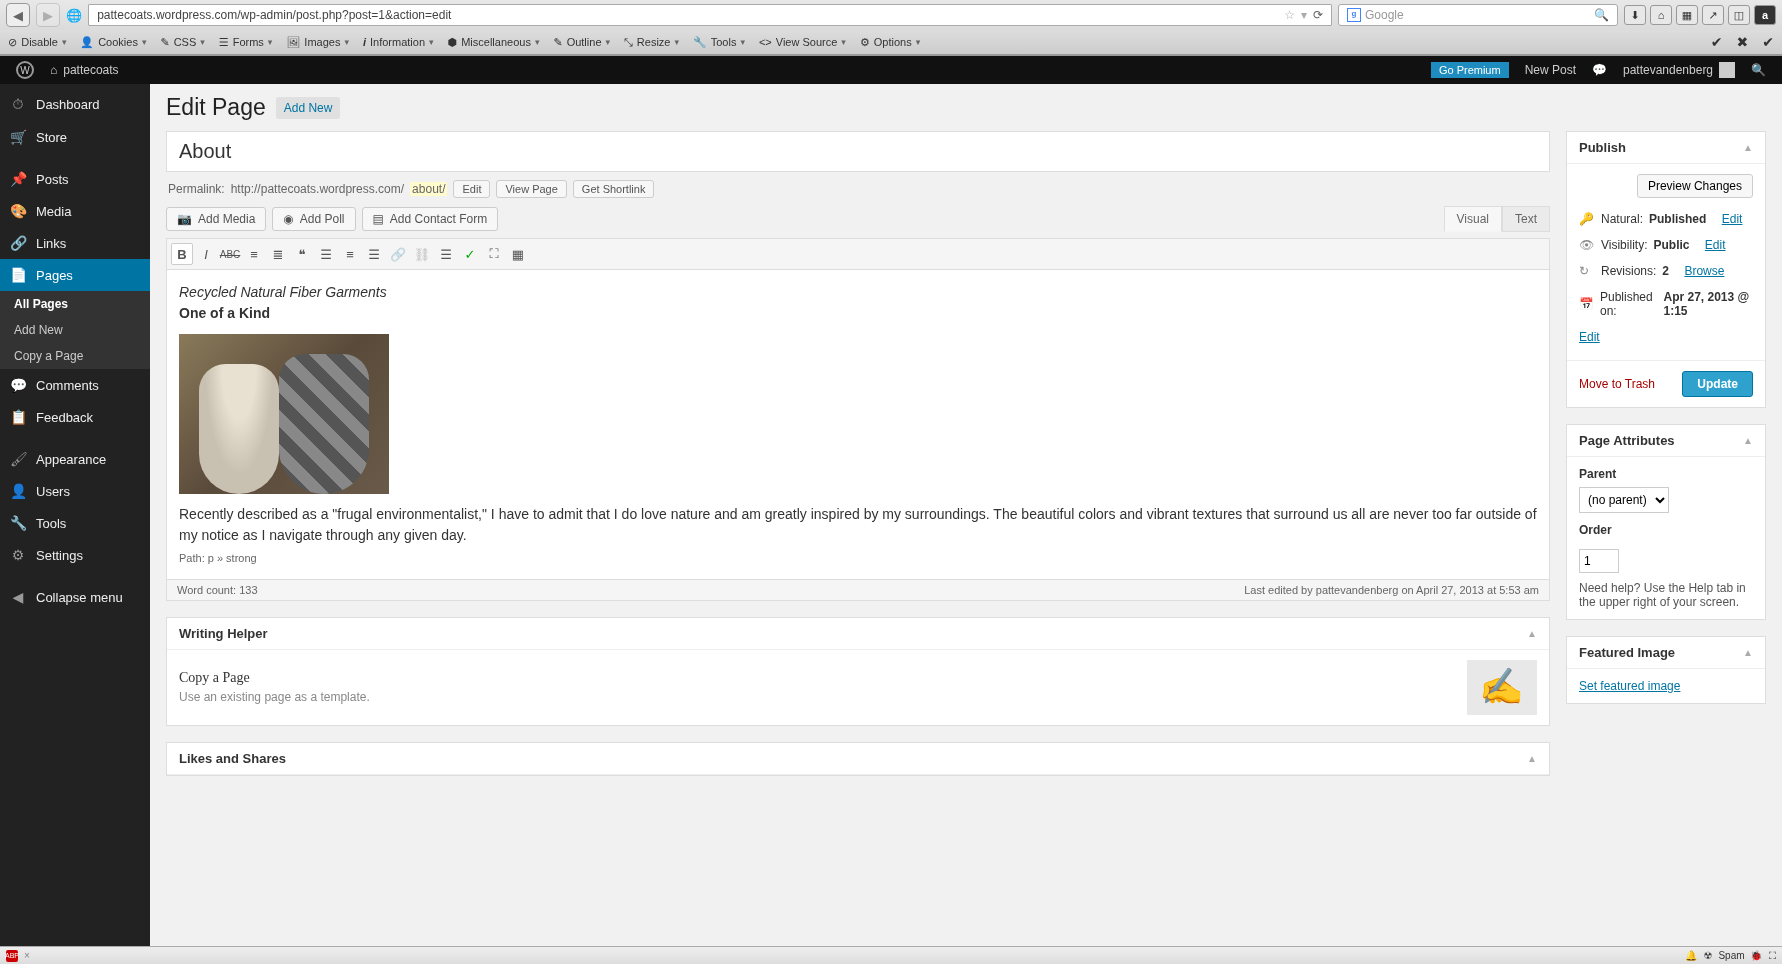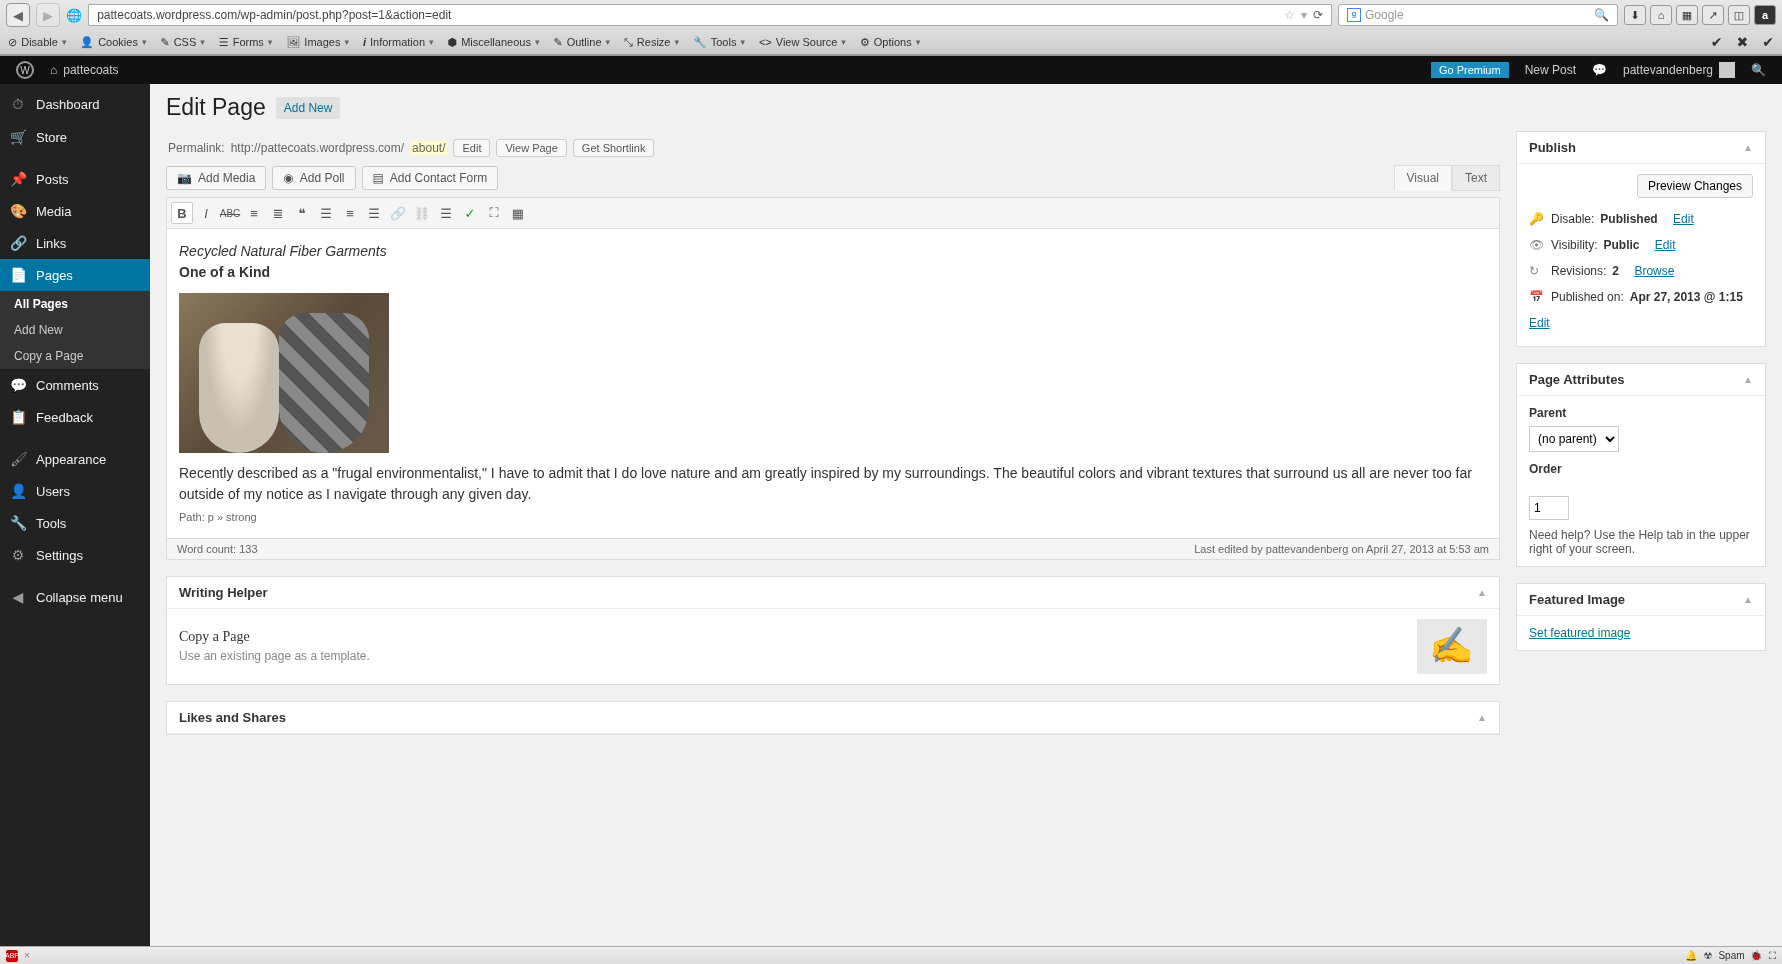--- a/index.html
+++ b/index.html
@@ -41,21 +41,21 @@
 .menu-icon { width:16px; text-align:center; font-size:14px; color:#999; }
 .menu-item.active .menu-icon { color:#fff; }
 
 .wp-content { flex:1; padding: 10px 16px 40px 16px; }
 .page-heading { display:flex; align-items:center; gap:10px; margin-bottom:10px; }
 .page-heading h1 { font-size:23px; font-weight:400; color:#222; }
 .add-new-h2 { background:#e0e0e0; color:#0074a2; padding:4px 8px; border-radius:2px; font-size:12px; }
 
 .columns { display:flex; gap:16px; }
 .col-main { flex:1; }
-.col-side { width: 250px; }
+.col-side { width: 200px; }
 
 .title-input { width:100%; background:#fff; border:1px solid #ddd; padding:8px 12px; font-size:20px; color:#333; }
 .permalink-row { padding: 8px 2px; font-size:12px; color:#666; display:flex; align-items:center; gap:6px; }
 .permalink-row .slug { background:#fffbcc; padding:0 2px; }
 .small-btn { background:#f7f7f7; border:1px solid #ccc; border-radius:3px; padding:2px 8px; font-size:11px; color:#555; }
 
 .media-buttons { display:flex; gap:6px; margin-bottom:6px; align-items:center; }
 .media-btn { background:#f7f7f7; border:1px solid #ccc; border-radius:3px; padding:4px 10px; font-size:12px; color:#555; display:flex; align-items:center; gap:6px; }
 .editor-tabs { margin-left:auto; display:flex; }
 .editor-tab { padding:5px 12px; border:1px solid #ddd; background:#ebebeb; font-size:12px; color:#666; }
@@ -295,20 +295,21 @@
   </div>
 
   <div class="wp-content">
     <div class="page-heading">
       <h1>Edit Page</h1>
       <span class="add-new-h2">Add New</span>
     </div>
 
     <div class="columns">
       <div class="col-main">
+        <input class="title-input" value="About" style="">
         <div class="permalink-row">
           <span>Permalink:</span>
           <span>http://pattecoats.wordpress.com/</span>
             <span class="slug">about/</span>
           <button class="small-btn">Edit</button>
           <button class="small-btn">View Page</button>
           <button class="small-btn">Get Shortlink</button>
         </div>
 
         <div class="media-buttons">
@@ -392,43 +393,47 @@
         <div class="postbox">
           <div class="postbox-header">
               <h3>Publish</h3>
               <span class="toggle">▲</span>
             </div>
           <div class="postbox-body">
             <div style="text-align:right">
                 <button class="preview-btn">Preview Changes</button>
               </div>
             <div style="clear:both"></div>
-            <div class="publish-row"><span class="icon">🔑</span><span>Disable: </span><b>Published</b>&nbsp;<a>Edit</a></div>
+            <div class="publish-row"><span class="icon">🔑</span><span>Natural: </span><b>Published</b>&nbsp;<a>Edit</a></div>
             <div class="publish-row"><span class="icon">👁</span><span>Visibility: </span><b>Public</b>&nbsp;<a>Edit</a></div>
             <div class="publish-row"><span class="icon">↻</span><span>Revisions: </span><b>2</b>&nbsp;<a>Browse</a></div>
             <div class="publish-row">
                 <span class="icon">📅</span>
                 <span>Published on: </span>
                 <b>Apr 27, 2013 @ 1:15</b>
               </div>
             <div class="publish-row">
                 <a>Edit</a>
               </div>
           </div>
+          <div class="publish-actions">
+            <a class="trash-link">Move to Trash</a>
+            <button class="update-btn">Update</button>
+          </div>
         </div>
 
         <div class="postbox">
           <div class="postbox-header">
               <h3>Page Attributes</h3>
               <span class="toggle">▲</span>
             </div>
           <div class="postbox-body">
             <p style="margin-bottom:6px"><b>Parent</b></p>
             <select class="parent-select"><option>(no parent)</option></select>
-            <p style="margin:10px 0 20px"><b>Order</b></p>
+            <p style="margin:10px 0 12px"><b>Order</b></p>
             <input class="order-input" value="1" style="">
             <p class="help-text">Need help? Use the Help tab in the upper right of your screen.</p>
           </div>
         </div>
 
         <div class="postbox">
           <div class="postbox-header">
               <h3>Featured Image</h3>
               <span class="toggle">▲</span>
             </div>

